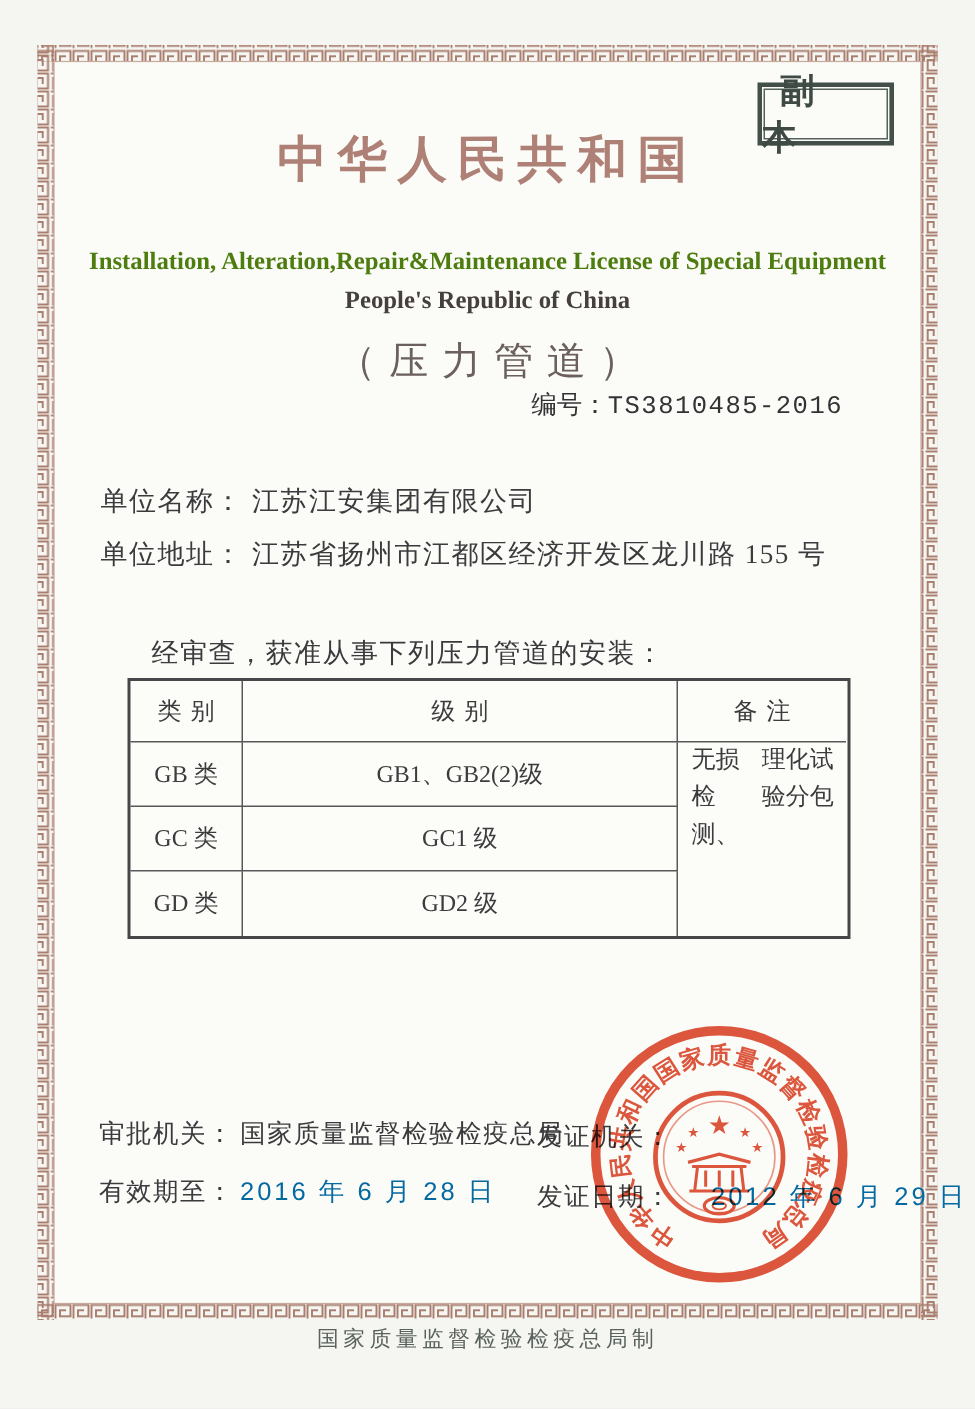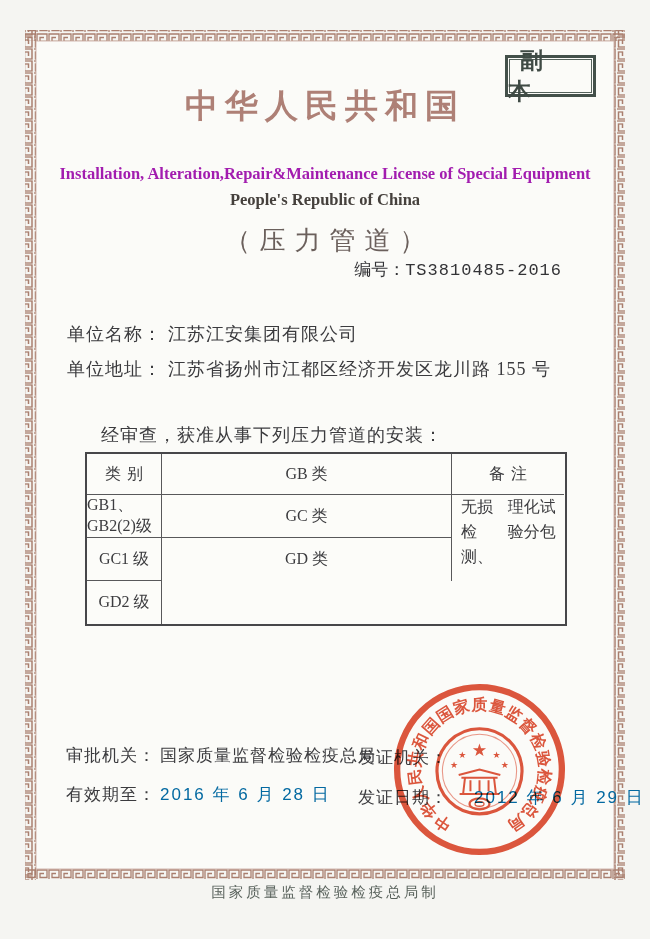--- a/index.html
+++ b/index.html
@@ -26,21 +26,21 @@
     font-family:"Liberation Sans", sans-serif;
     font-weight:bold;font-size:23px;color:#3f4a44;
     letter-spacing:12px;text-indent:12px;
   }
   
   .t-center{position:absolute;left:0;width:650px;text-align:center;}
   .title-cn1{top:84px;font-family:"Liberation Sans",sans-serif;font-weight:bold;
     font-size:33px;color:#ae8076;letter-spacing:7px;}
   .title-cn2{top:120px;font-family:"Liberation Sans",sans-serif;font-weight:bold;
     font-size:37px;color:#ae8076;letter-spacing:2px;}
-  .title-en1{top:164px;font-weight:bold;font-size:16.5px;color:#a21caf;}
+  .title-en1{top:164px;font-weight:bold;font-size:16.5px;color:#4d7c0f;}
   .title-en2{top:190px;font-weight:bold;font-size:16.5px;color:#45403c;}
   .scope{top:223px;font-size:26px;color:#6b605c;letter-spacing:9px;text-indent:9px;}
   .serial-line{position:absolute;top:258px;right:88px;font-size:17px;color:#333336;}
   .serial-line .num{font-family:Liberation Mono, monospace;letter-spacing:1px;}
   
   .field-row{position:absolute;left:67px;font-size:18px;color:#3b3b3e;letter-spacing:1px;}
   .field-name{top:322px;}
   .field-addr{top:357px;}
   .field-row .lbl{margin-right:6px;}
   
@@ -123,23 +123,24 @@
     <span class="lbl">单位名称：</span><span>江苏江安集团有限公司</span>
   </div>
   <div class="field-row field-addr">
     <span class="lbl">单位地址：</span><span>江苏省扬州市江都区经济开发区龙川路 155 号</span>
   </div>
 
   <div class="intro">经审查，获准从事下列压力管道的安装：</div>
 
   <div class="cert-table">
     <div class="ct-cell ct-head">类别</div>
+    <div class="ct-cell ct-head">级别</div>
+    <div class="ct-cell ct-head ct-last-col">备注</div>
+
     <div class="ct-cell">GB 类</div>
-
-    <div class="ct-cell ct-head ct-last-col">备注</div>
     <div class="ct-cell">GB1、GB2(2)级</div>
 
     <div class="ct-remark ct-cell">
       <div>无损检测、</div>
       <div>理化试验分包</div>
     </div>
 
     <div class="ct-cell">GC 类</div>
     <div class="ct-cell">GC1 级</div>
 

